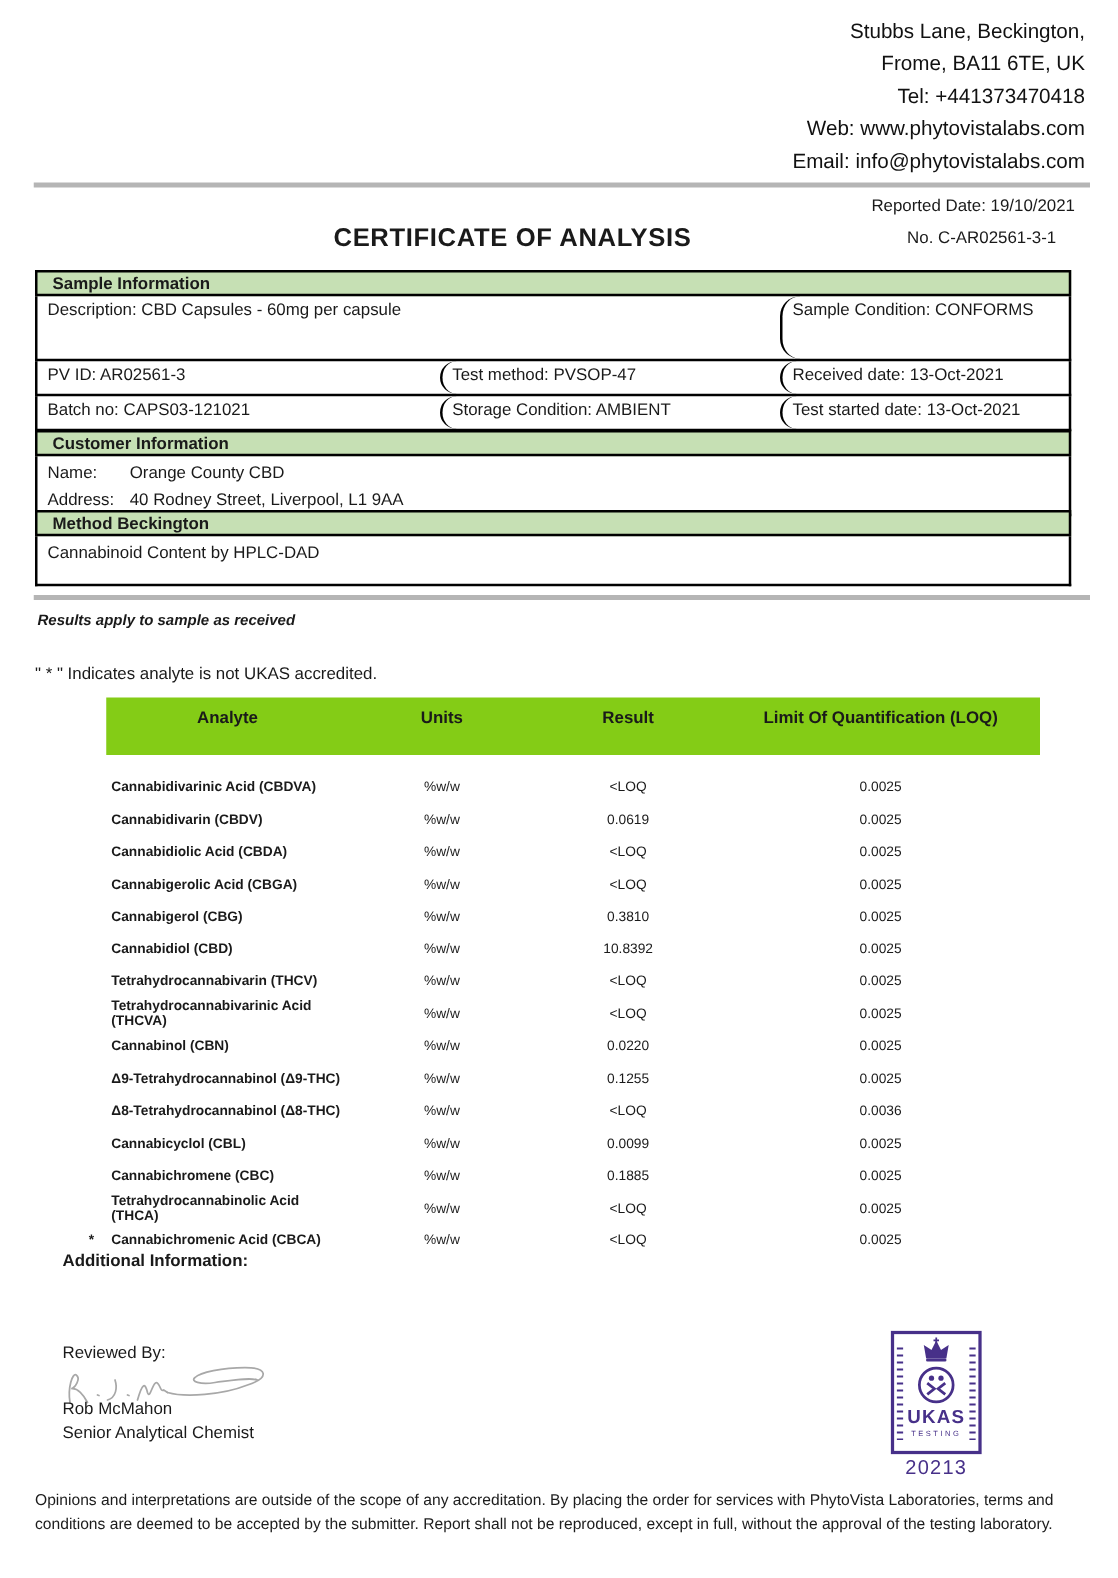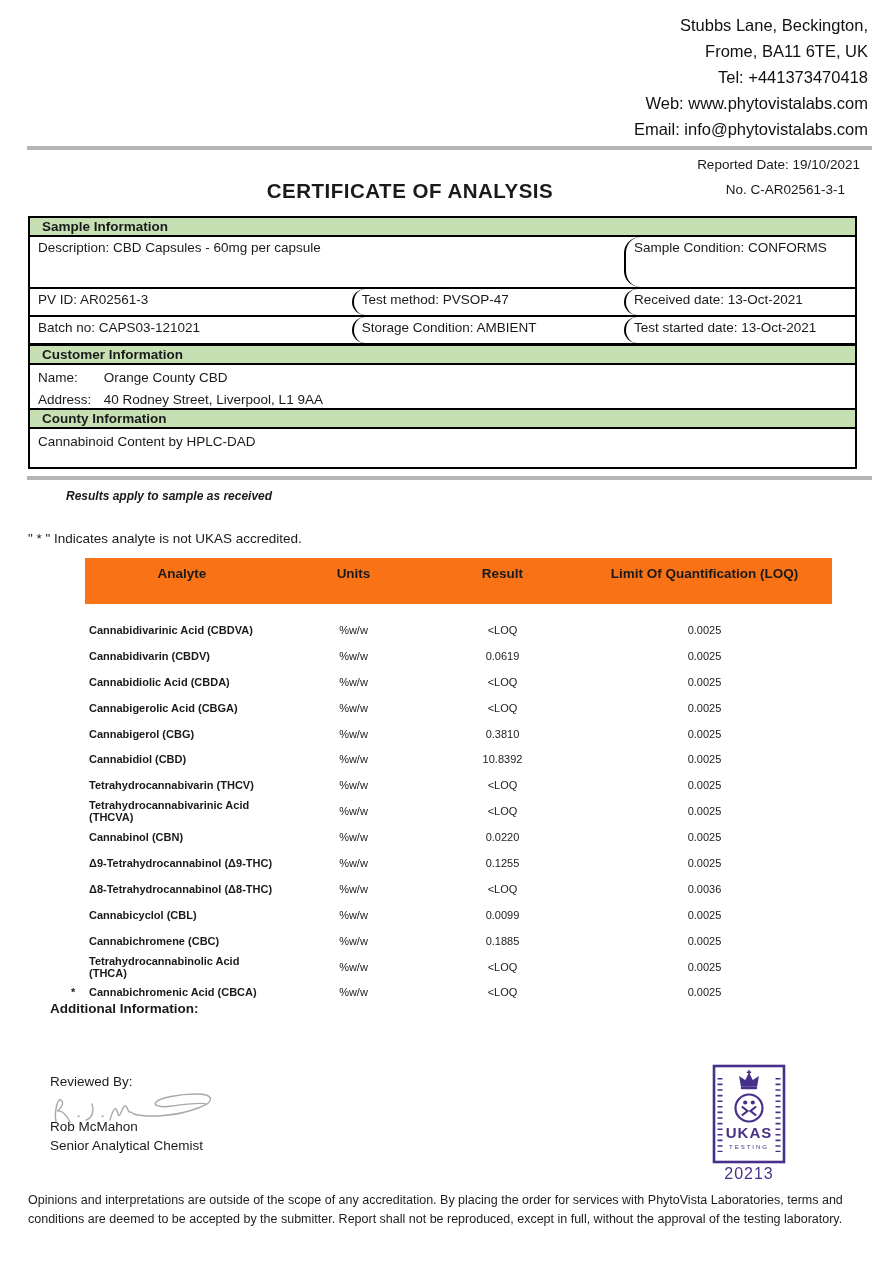--- a/index.html
+++ b/index.html
@@ -35,26 +35,26 @@
   .cust-wrap { top:344px; }
   .plain-box { border:2px solid #000; border-top:none; font-size:13.5px; }
   .cust-box { height:48px; padding:3px 8px; }
   .cust-line { margin-top:2px; }
   .cust-line .lbl { display:inline-block; min-width:62px; }
   .cust-line.addr { margin-top:7px; }
   .meth-wrap { top:408px; }
   .meth-box { height:40px; padding:5px 8px 0 8px; }
 
   
-  .results-note { position:absolute; left:30px; top:489px; font-size:12px; font-weight:bold; font-style:italic;margin-left:36px; }
+  .results-note { position:absolute; left:30px; top:489px; font-size:12px; font-weight:bold; font-style:italic; }
   .ukas-note { position:absolute; left:28px; top:531px; font-size:13.5px; }
 
   
   .rtable { position:absolute; left:67px; top:558px; width:765px; }
-  .rhead { margin-left:18px; width:747px; height:46px; background:#f97316; display:grid; grid-template-columns:194px 149px 149px 255px; font-size:13.5px; font-weight:bold; padding-top:8px; }
+  .rhead { margin-left:18px; width:747px; height:46px; background:#84cc16; display:grid; grid-template-columns:194px 149px 149px 255px; font-size:13.5px; font-weight:bold; padding-top:8px; }
   .rhead span { text-align:center; }
   .rows { margin-top:13px; }
   .trow { display:grid; grid-template-columns:18px 194px 149px 149px 255px; height:25.9px; align-items:center; font-size:11px; }
   .trow .ast { text-align:left; padding-left:4px; font-weight:bold; }
   .trow .c-analyte { font-weight:bold; padding-left:4px; }
   .trow .c-units, .trow .c-result, .trow .c-loq { text-align:center; }
 
   
   .add-info { position:absolute; left:50px; top:1001px; font-size:13.5px; font-weight:bold; }
   .reviewed { position:absolute; left:50px; top:1074px; font-size:13.5px; }
@@ -110,21 +110,21 @@
         <span>Orange County CBD</span>
       </div>
       <div class="cust-line addr">
         <span class="lbl">Address:</span>
         <span>40 Rodney Street, Liverpool, L1 9AA</span>
       </div>
     </div>
   </div>
 
   <div class="info-wrap meth-wrap">
-    <div class="green-bar">County Information</div>
+    <div class="green-bar">Method Beckington</div>
     <div class="plain-box meth-box">Cannabinoid Content by HPLC-DAD</div>
   </div>
 
   <div class="divider div2"></div>
 
   <div class="results-note">Results apply to sample as received</div>
   <div class="ukas-note">" * " Indicates analyte is not UKAS accredited.</div>
 
   <div class="rtable">
     <div class="rhead">

